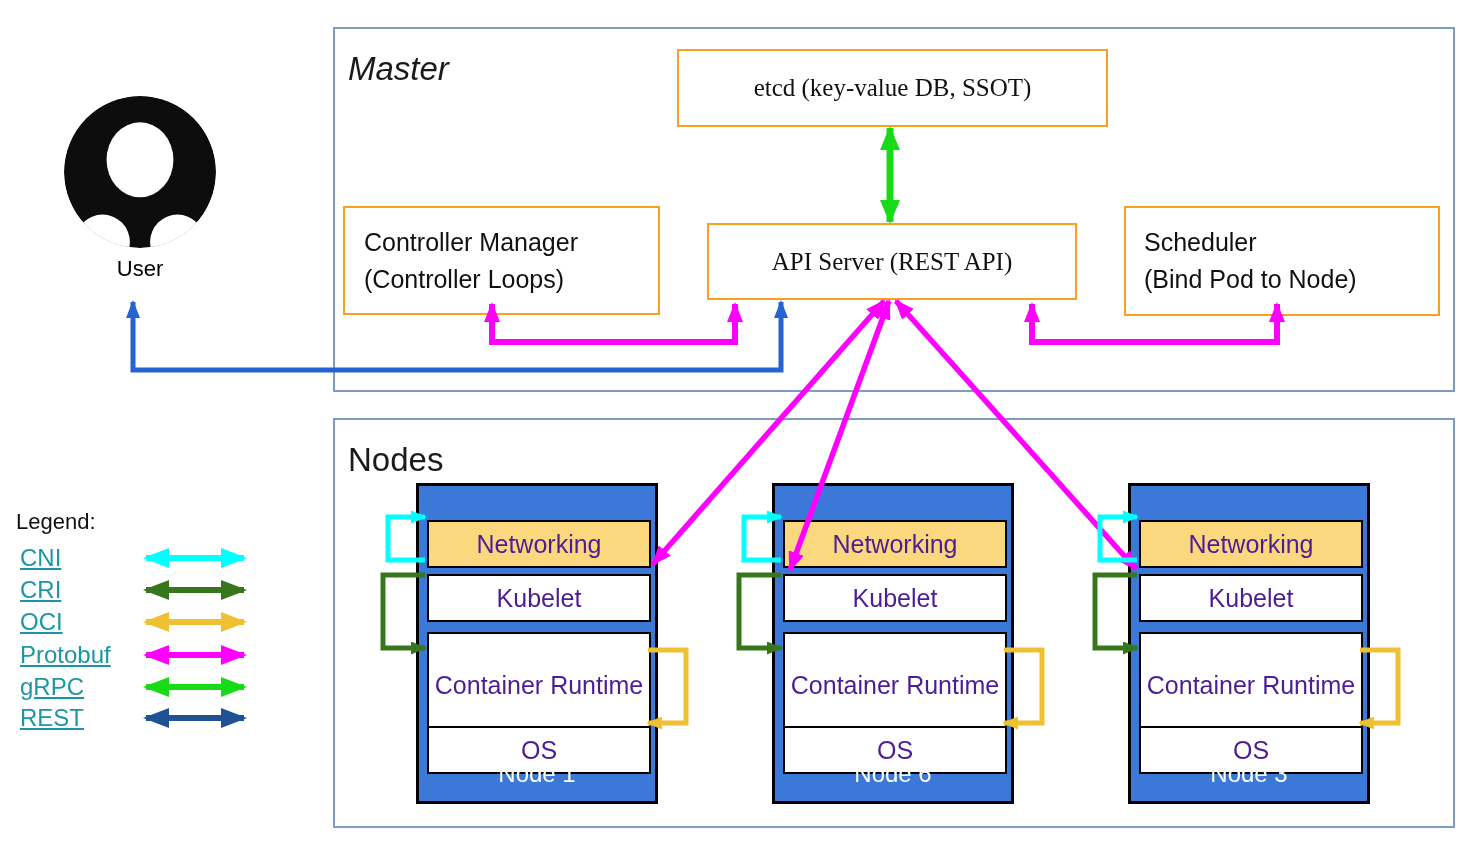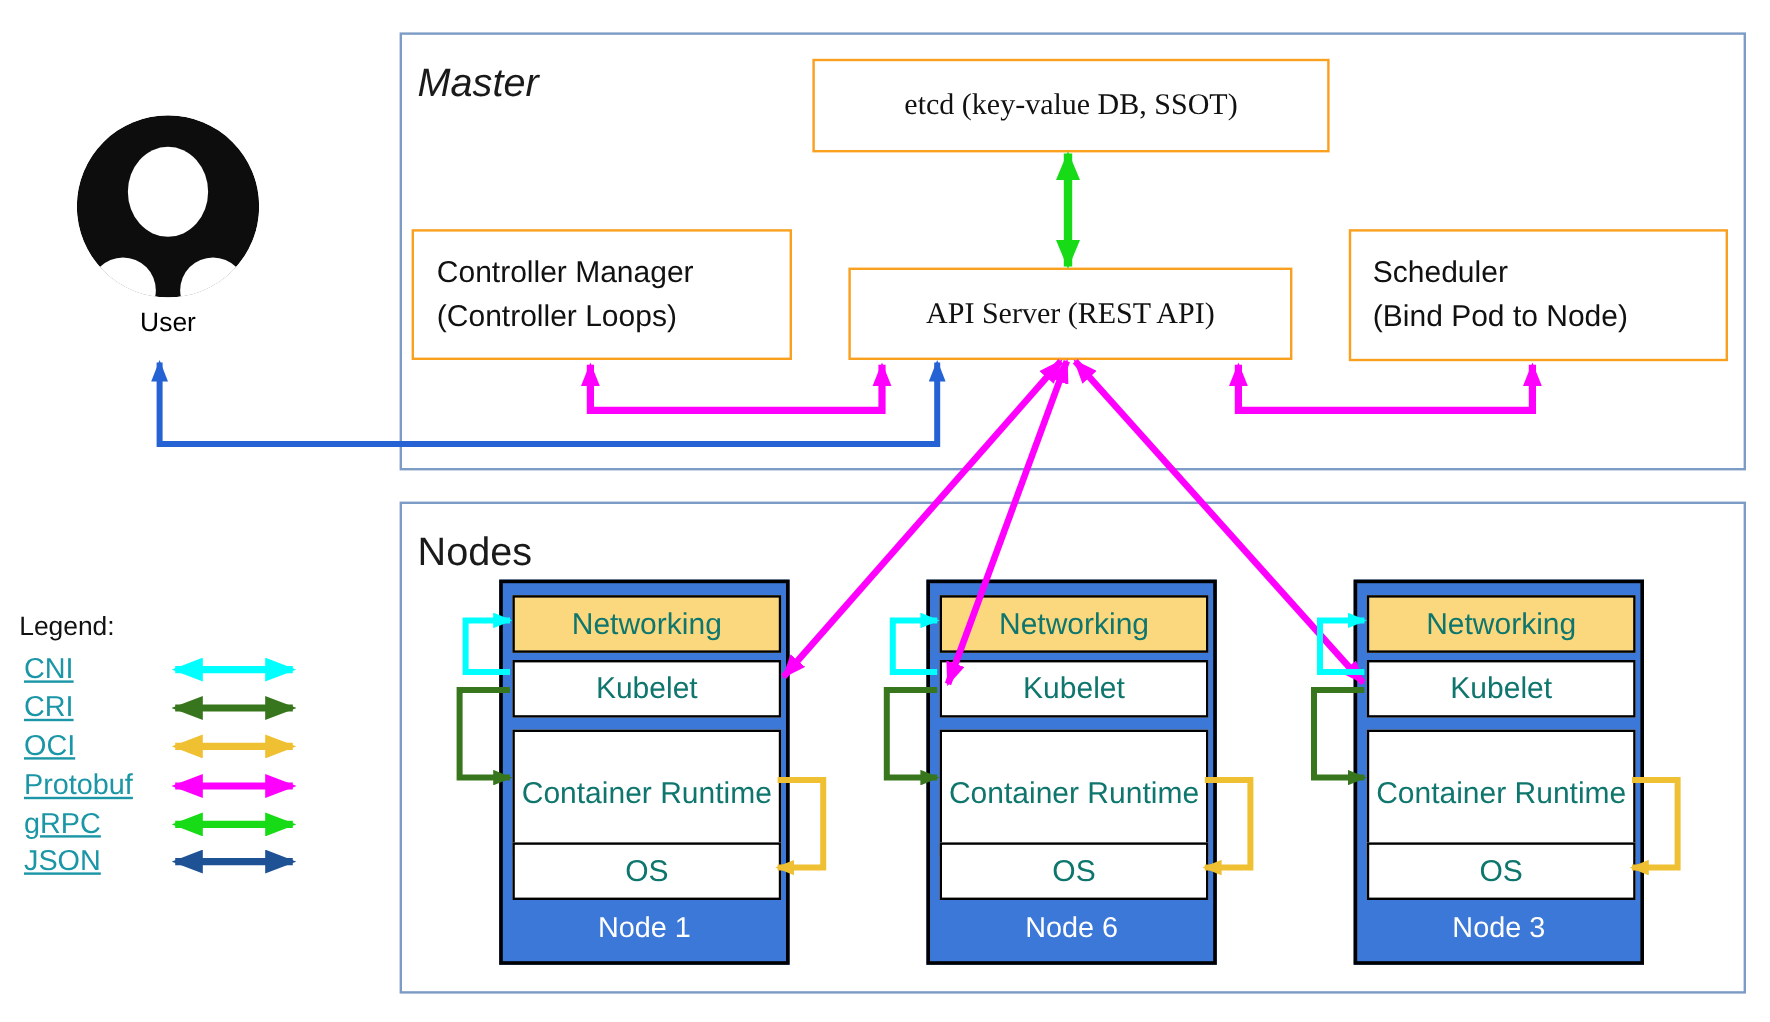--- a/index.html
+++ b/index.html
@@ -9,30 +9,31 @@
     overflow:hidden;
   }
   .abs { position:absolute; }
   .section { position:absolute; border:2px solid #7C9CC6; background:transparent; }
   .section-title { position:absolute; font-size:33px; color:#1a1a1a; }
   .obox {
     position:absolute; border:2px solid #F9A01F; background:#fff;
     font-size:25px; box-sizing:border-box; color:#111;
   }
   .obox.center { display:flex; align-items:center; justify-content:center; text-align:center;font-family:Liberation Serif, serif; }
-  .obox.lines { display:flex; flex-direction:column; justify-content:center; line-height:37px; }
+  .obox.lines { display:flex; flex-direction:column; justify-content:center; line-height:37px;margin-top:15px; }
   .node {
     position:absolute; top:483px; width:242px; height:321px;
     background:#3C78D8; border:3px solid #000; box-sizing:border-box;
   }
   .layer {
     position:absolute; left:8px; width:224px; border:2px solid #000;
-    box-sizing:border-box; background:#fff; font-size:25px; color:#0f766e;
+    box-sizing:border-box; background:#fff; font-size:25px; color:#4c1d95;
     display:flex; align-items:center; justify-content:center; text-align:right;
     line-height:33px;
+    margin-top:24px;
   }
   .layer.networking { top:10px; height:48px; background:#FBD87E; }
   .layer.kubelet { top:64px; height:48px; }
   .layer.runtime { top:122px; height:106px; }
   .layer.os { top:216px; height:48px; }
   .node-name {
     position:absolute; left:0; top:272px; width:100%; height:32px; line-height:32px;
     text-align:center; color:#fff; font-size:24px;
   }
   .user-label { position:absolute; left:64px; top:256px; width:152px; text-align:center; font-size:22px; }
@@ -112,21 +113,21 @@
     <div class="layer os">OS</div>
     <div class="node-name">Node 3</div>
   </div>
 
   <div class="legend-title">Legend:</div>
   <div class="legend-link" style="top: 544px; color: rgb(26, 150, 166);">CNI</div>
   <div class="legend-link" style="top: 576px; color: rgb(26, 150, 166);">CRI</div>
   <div class="legend-link" style="top: 608px; color: rgb(26, 150, 166);">OCI</div>
   <div class="legend-link" style="top: 641px; color: rgb(26, 150, 166);">Protobuf</div>
   <div class="legend-link" style="top: 673px; color: rgb(26, 150, 166);">gRPC</div>
-  <div class="legend-link" style="top: 704px; color: rgb(26, 150, 166);">JSON</div>
+  <div class="legend-link" style="top: 704px; color: rgb(26, 150, 166);">REST</div>
 
   <svg class="overlay">
     <defs>
       <marker id="Smag" markerUnits="userSpaceOnUse" markerWidth="20" markerHeight="16" refX="18" refY="8" orient="auto-start-reverse">
           <path d="M0,0 L20,8 L0,16 Z" fill="#FF00FF"></path>
         </marker>
       <marker id="Sblue" markerUnits="userSpaceOnUse" markerWidth="18" markerHeight="14" refX="16" refY="7" orient="auto-start-reverse">
           <path d="M0,0 L18,7 L0,14 Z" fill="#2563D4"></path>
         </marker>
       <marker id="Scyan" markerUnits="userSpaceOnUse" markerWidth="16" markerHeight="13" refX="14" refY="6.5" orient="auto">

